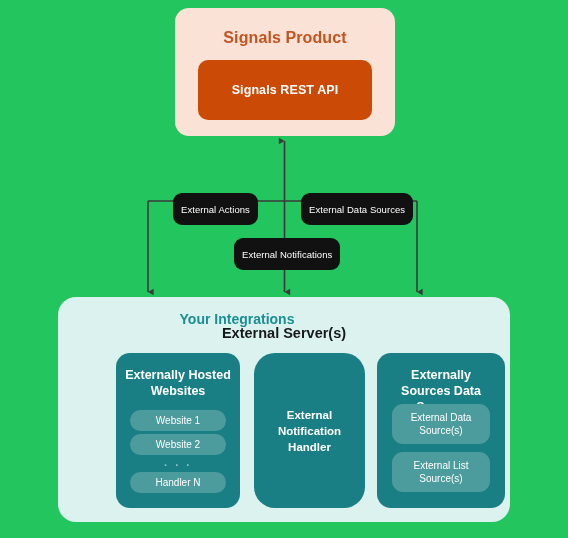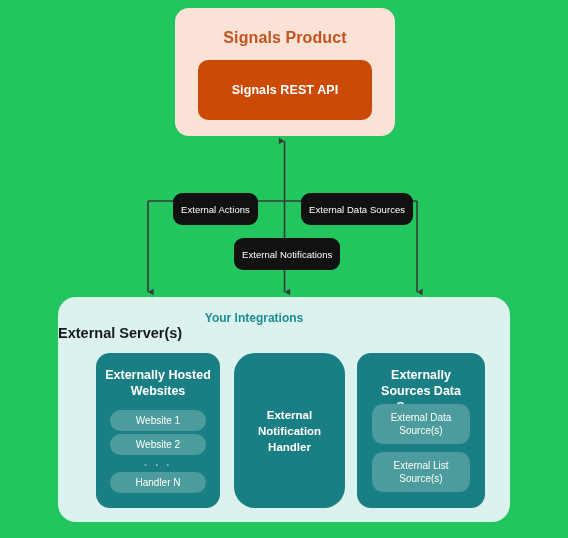--- a/index.html
+++ b/index.html
@@ -95,45 +95,46 @@
     position: absolute;
     left: 58px;
     top: 297px;
     width: 452px;
     height: 225px;
     background: #DCF2EF;
     border-radius: 18px;
   }
   .integrations-eyebrow {
     position: absolute;
-    left: 17px;
+    left: 0;
     top: 14px;
     width: 358px;
     text-align: center;
-    font-size: 12px;
+    font-size: 14px;
     font-weight: bold;
     color: #1B8E94;
   }
   .integrations-title {
     position: absolute;
     left: 0;
     top: 28px;
     width: 452px;
-    text-align: left;
+    text-align: center;
     font-size: 14.5px;
     font-weight: bold;
     color: #16181C;
   }
 
   
   .panel {
     position: absolute;
     top: 353px;
     background: #1A7F84;
     border-radius: 14px;
+    margin-left: 20px;
   }
   #panel-websites    { left: 96px;  width: 124px; height: 155px; }
   #panel-handler     { left: 234px; width: 111px; height: 155px; border-radius: 21px; }
   #panel-datasources { left: 357px; width: 128px; height: 155px; }
 
   .panel-title {
     position: absolute;
     left: 8px;
     right: 8px;
     top: 14px;

